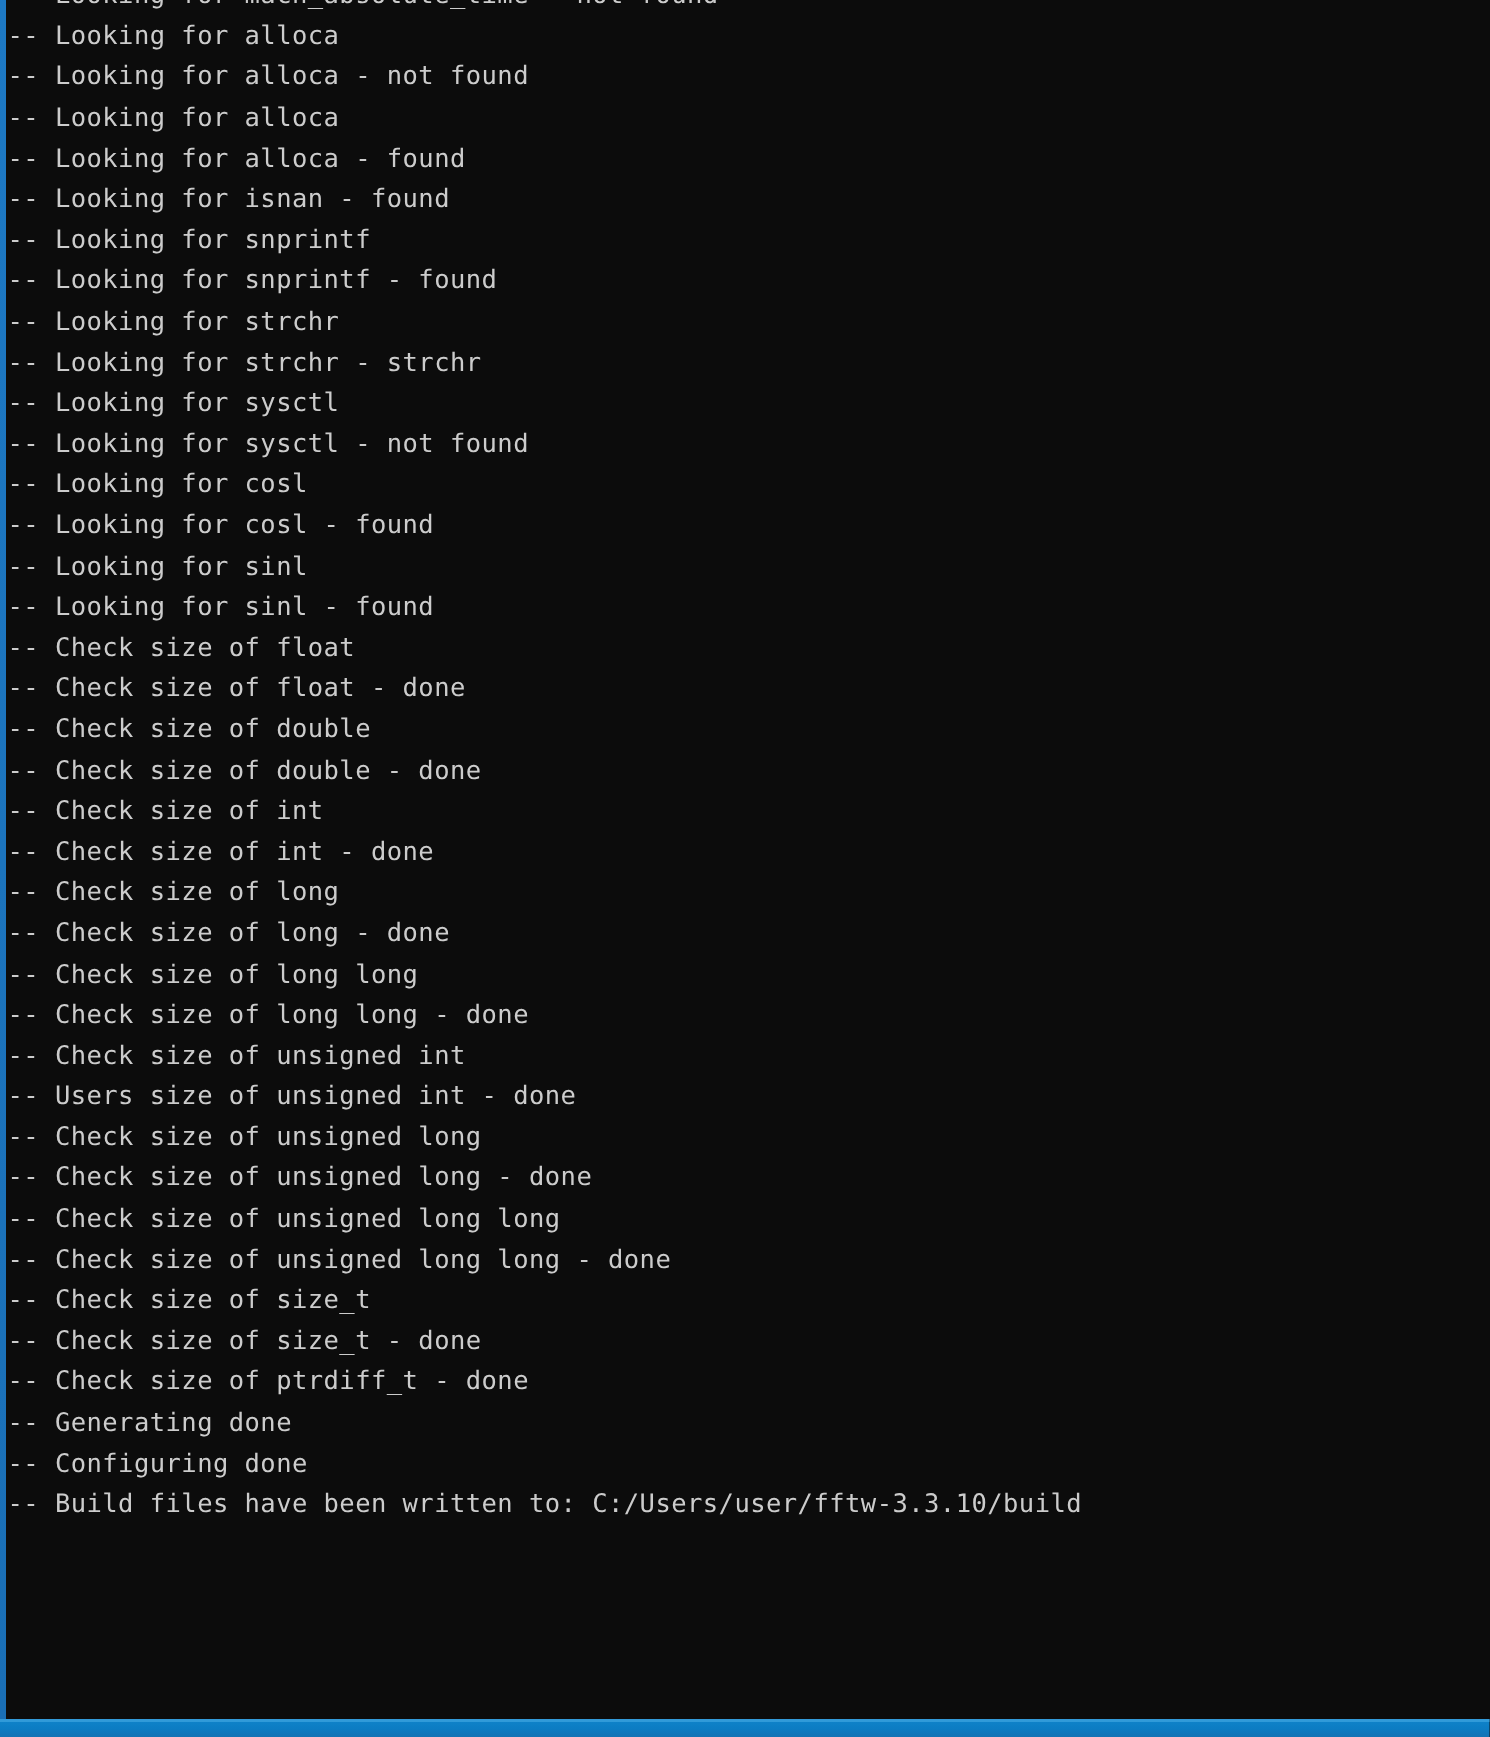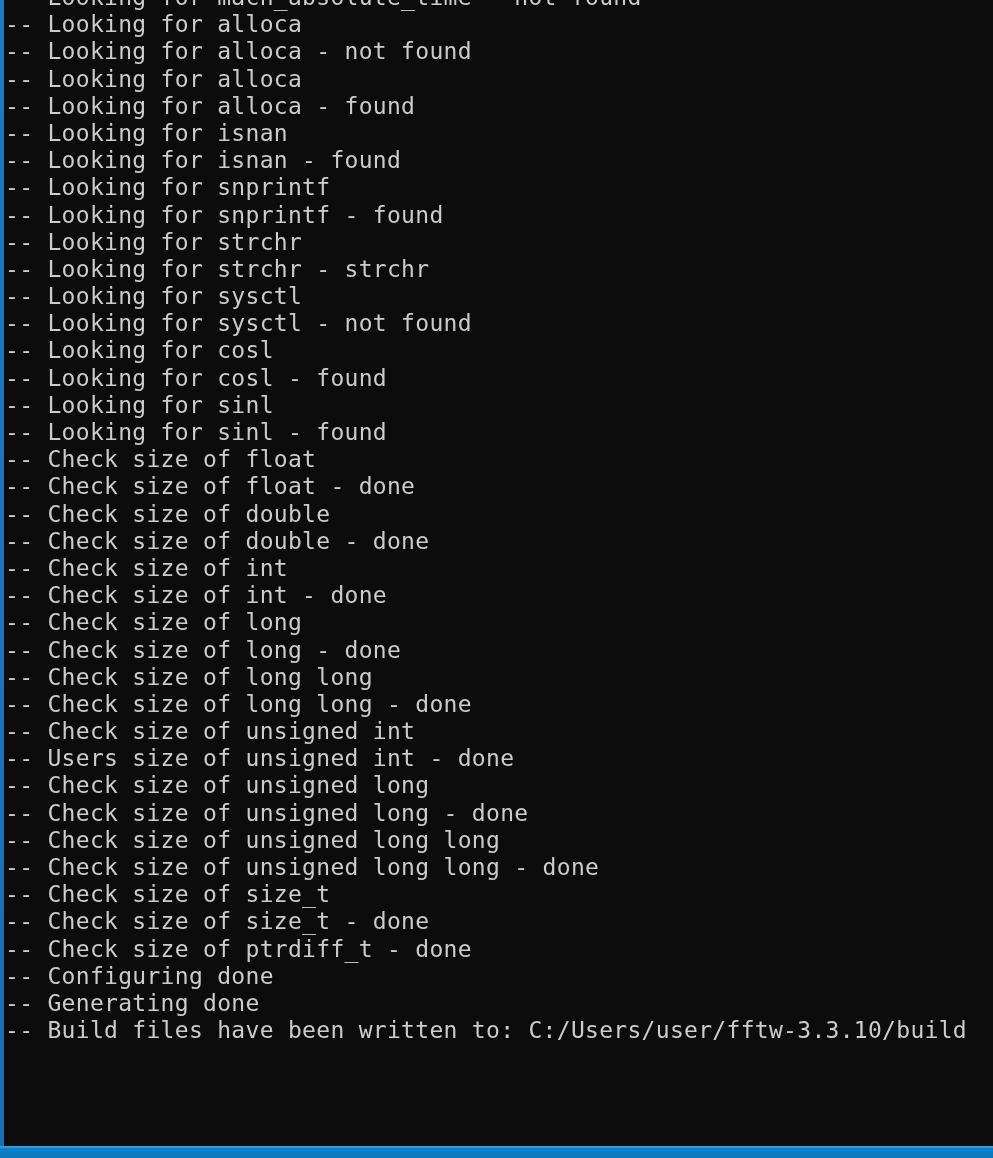--- a/index.html
+++ b/index.html
@@ -41,21 +41,21 @@
     top: 0;
     width: 989px;
     height: 1146px;
     padding: 0;
     box-sizing: border-box;
   }
 
   .console-line {
     height: 27.2px;
     line-height: 27.2px;
-    font-size: 23px;
+    font-size: 17px;
     letter-spacing: 0.30px;
     color: #cccccc;
     white-space: pre;
     font-family: "DejaVu Sans Mono", "Liberation Mono", monospace;
     padding-left: 1px;
     overflow: hidden;
   }
 
   
   #console-buffer .console-line:first-child {
@@ -96,21 +96,20 @@
 
   <div id="window-left-border"></div>
 
   <div id="console-buffer">
 
   <div class="console-line">-- Looking for mach_absolute_time - not found</div>
       <div class="console-line">-- Looking for alloca</div>
       <div class="console-line">-- Looking for alloca - not found</div>
       <div class="console-line">-- Looking for alloca</div>
       <div class="console-line">-- Looking for alloca - found</div>
-      <div class="console-line">-- Looking for isnan</div>
       <div class="console-line">-- Looking for isnan - found</div>
       <div class="console-line">-- Looking for snprintf</div>
       <div class="console-line">-- Looking for snprintf - found</div>
       <div class="console-line">-- Looking for strchr</div>
       <div class="console-line">-- Looking for strchr - strchr</div>
       <div class="console-line">-- Looking for sysctl</div>
       <div class="console-line">-- Looking for sysctl - not found</div>
       <div class="console-line">-- Looking for cosl</div>
       <div class="console-line">-- Looking for cosl - found</div>
       <div class="console-line">-- Looking for sinl</div>
@@ -127,22 +126,22 @@
       <div class="console-line">-- Check size of long long - done</div>
       <div class="console-line">-- Check size of unsigned int</div>
       <div class="console-line">-- Users size of unsigned int - done</div>
       <div class="console-line">-- Check size of unsigned long</div>
       <div class="console-line">-- Check size of unsigned long - done</div>
       <div class="console-line">-- Check size of unsigned long long</div>
       <div class="console-line">-- Check size of unsigned long long - done</div>
       <div class="console-line">-- Check size of size_t</div>
       <div class="console-line">-- Check size of size_t - done</div>
       <div class="console-line">-- Check size of ptrdiff_t - done</div>
+      <div class="console-line">-- Generating done</div>
       <div class="console-line">-- Configuring done</div>
-      <div class="console-line">-- Generating done</div>
       <div class="console-line">-- Build files have been written to: C:/Users/user/fftw-3.3.10/build</div>
       <div class="blank-line"></div>
     </div>
 
 </div>
 
 <div id="taskbar">
   <div id="taskbar-highlight"></div>
 </div>
 

